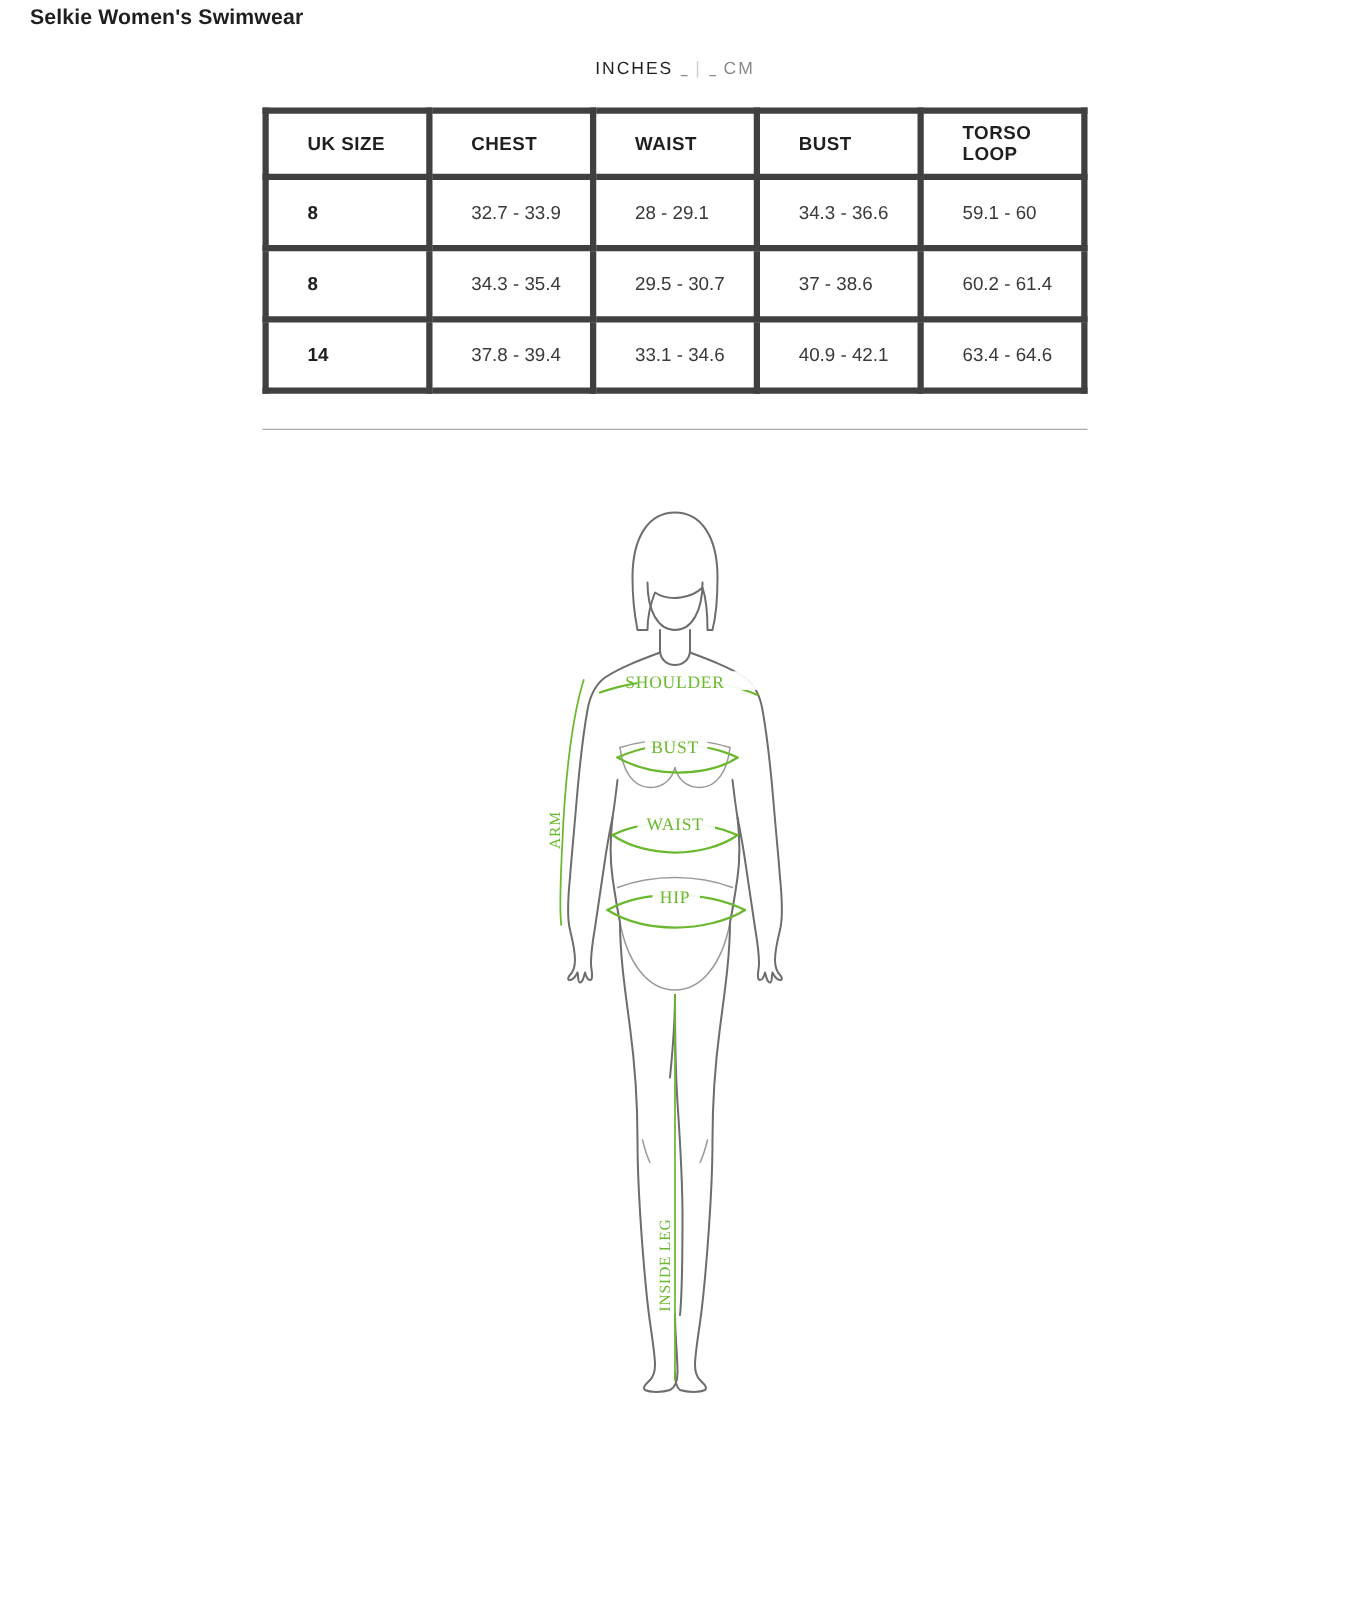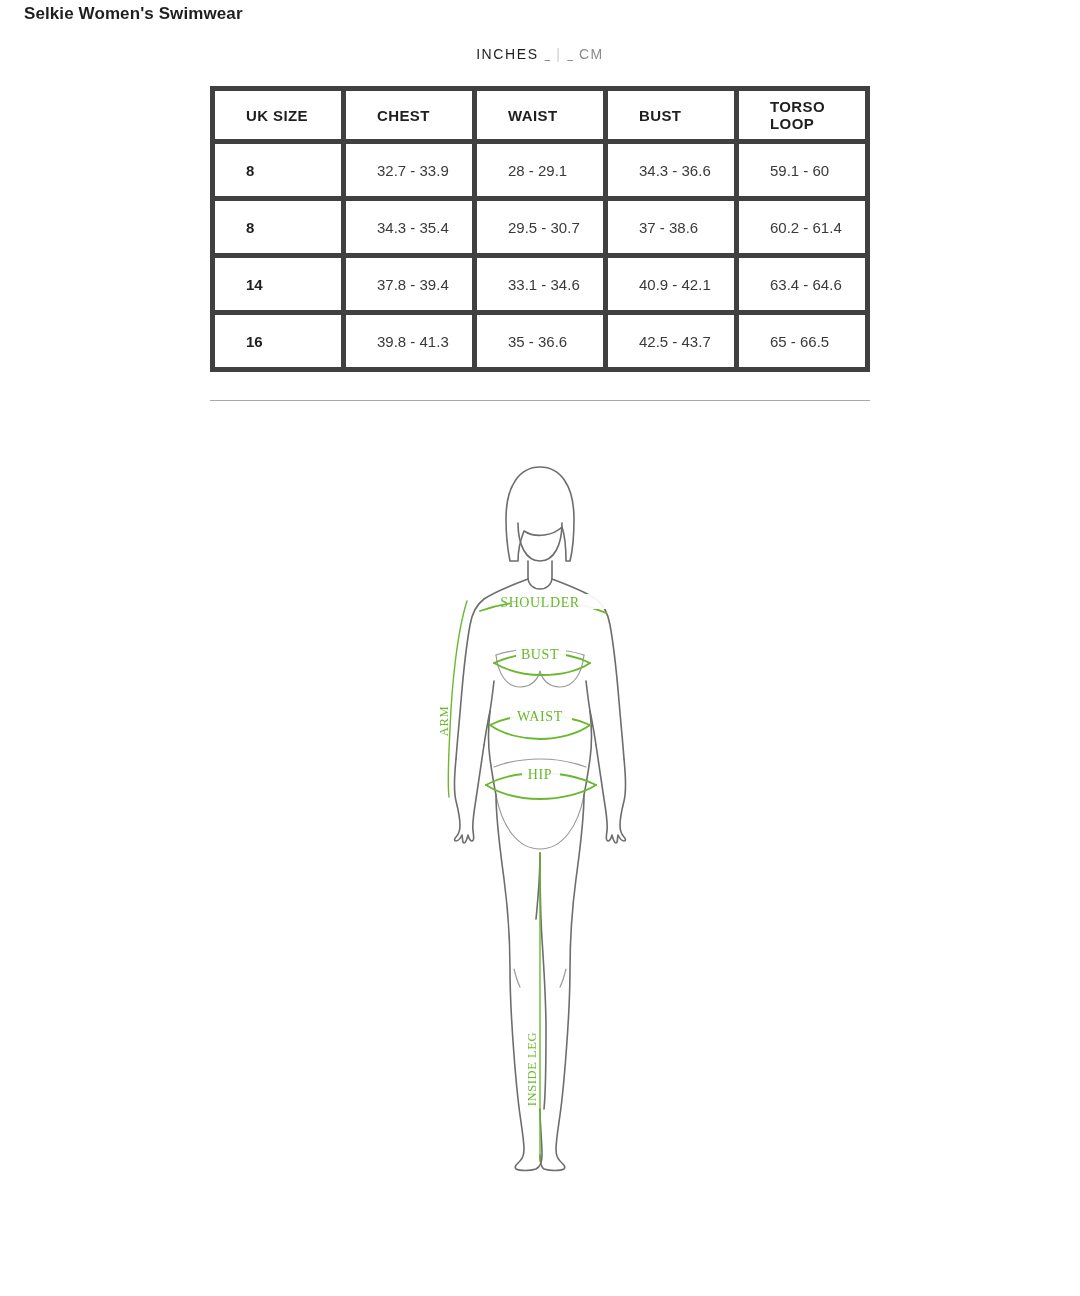--- a/index.html
+++ b/index.html
@@ -168,27 +168,20 @@
         <td>37 - 38.6</td>
         <td>60.2 - 61.4</td>
       </tr>
       <tr>
         <td class="size-col">14</td>
         <td>37.8 - 39.4</td>
         <td>33.1 - 34.6</td>
         <td>40.9 - 42.1</td>
         <td>63.4 - 64.6</td>
       </tr>
-      <tr>
-        <td class="size-col">16</td>
-        <td>39.8 - 41.3</td>
-        <td>35 - 36.6</td>
-        <td>42.5 - 43.7</td>
-        <td>65 - 66.5</td>
-      </tr>
     </tbody>
   </table>
 
   <div class="divider"></div>
 
   <div class="figure-wrap">
     <svg class="figure" width="420" height="760" viewBox="0 0 420 760">
 
       <g>
         <path class="body-stroke" d="M176 70 C176 36 190 18 210 18 C230 18 244 36 244 70 C244 92 242 104 240 112 L236 112 C236 96 234 84 232 78 C224 86 206 90 194 82 C190 92 188 100 188 112 L180 112 C178 102 176 90 176 70 Z"></path>

